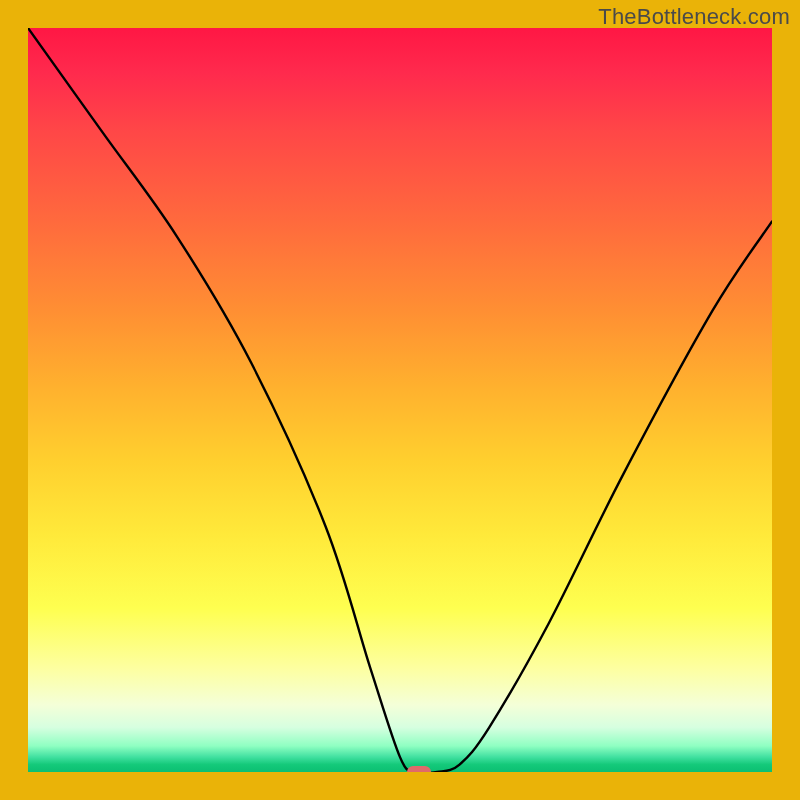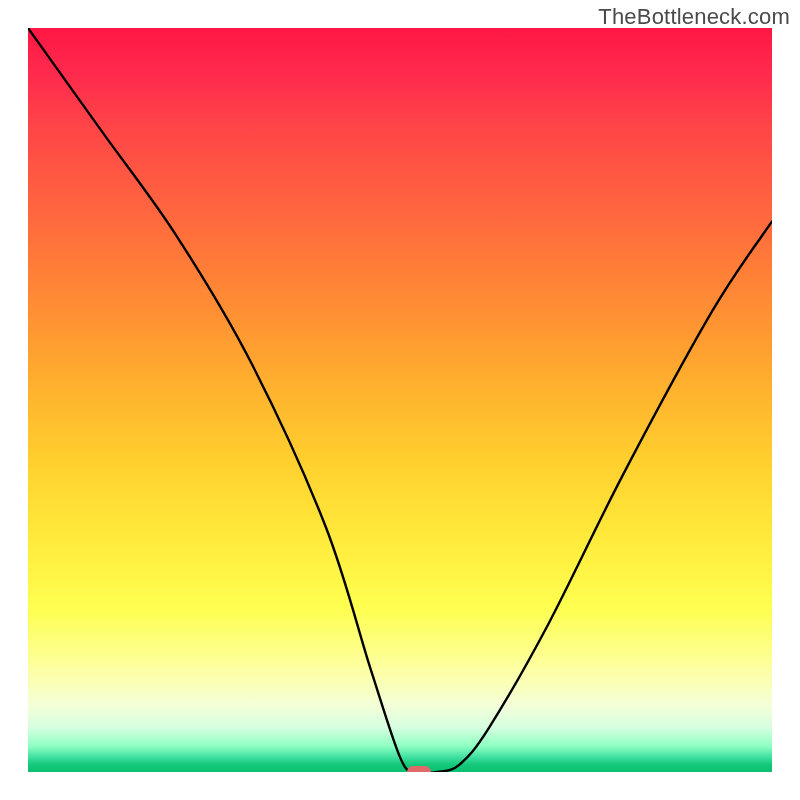--- a/index.html
+++ b/index.html
@@ -8,21 +8,21 @@
     width: 800px;
     height: 800px;
     overflow: hidden;
     background: #000;
     font-family: Arial, Helvetica, sans-serif;
   }
   .frame {
     position: relative;
     width: 800px;
     height: 800px;
-    background: #ffffff;
+    background: #eab308;
   }
   .plot-area {
     position: absolute;
     left: 28px;
     top: 28px;
     width: 744px;
     height: 744px;
     overflow: hidden;
   }
   .gradient {

